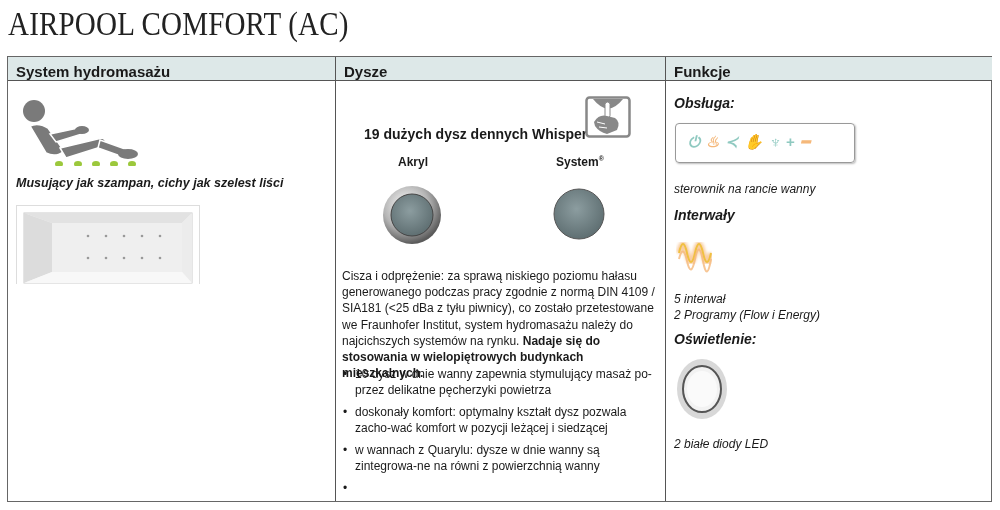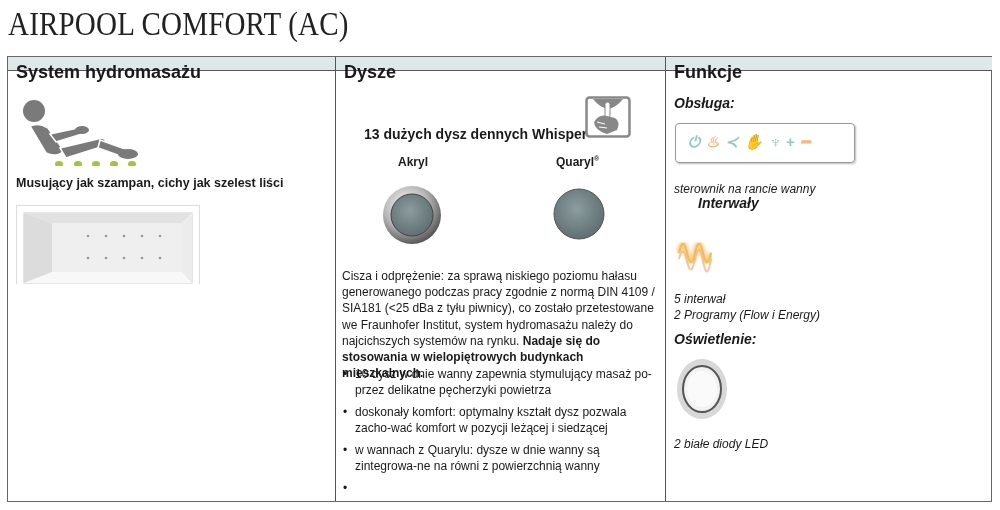--- a/index.html
+++ b/index.html
@@ -1,25 +1,25 @@
 <!DOCTYPE html>
 <html><head>
 <meta charset="utf-8">
 <style>
   html, body { margin: 0; padding: 0; background: #ffffff; }
   body { width: 1000px; height: 510px; position: relative; overflow: hidden; font-family: "Liberation Sans", sans-serif; color: #1a1a1a; }
   .title { position: absolute; left: 8px; top: 6px; font-family: "Liberation Serif", serif; font-size: 33px; letter-spacing: 0.2px; color: #222; transform: scaleX(0.88); transform-origin: left top; white-space: nowrap; }
   .table { position: absolute; left: 7px; top: 56px; width: 985px; height: 446px; border: 1.5px solid #666; box-sizing: border-box; }
-  .hdr { position: absolute; top: 0; height: 14px; background: #dde8e8; border-bottom: 1.5px solid #555; box-sizing: border-box; font-size: 18px; font-weight: bold; line-height: 30px; padding-left: 8px; }
+  .hdr { position: absolute; top: 0; height: 24px; background: #dde8e8; border-bottom: 1.5px solid #555; box-sizing: border-box; font-size: 15px; font-weight: bold; line-height: 30px; padding-left: 8px; }
   .col-div { position: absolute; top: 0; bottom: 0; width: 1.5px; background: #555; }
   .cell { position: absolute; top: 31px; bottom: 0; }
 
   
   .person { position: absolute; left: 8px; top: 8px; width: 125px; height: 70px; }
-  .c1-caption { position: absolute; left: 8px; top: 88px; font-size: 12.5px; font-weight: bold; white-space: nowrap; }
+  .c1-caption { position: absolute; left: 8px; top: 88px; font-size: 12.5px; font-weight: bold; white-space: nowrap; font-style: italic; }
   .tub { position: absolute; left: 8px; top: 117px; width: 182px; height: 78px; border: 1px solid #ddd; border-bottom: none; }
 
   
   .c2-head { position: absolute; left: 28px; top: 38px; font-size: 14px; font-weight: bold; white-space: nowrap; }
   .shh-icon { position: absolute; left: 249px; top: 8px; width: 46px; height: 42px; }
   .lbl-akryl { position: absolute; left: 62px; top: 67px; font-size: 12px; font-weight: bold; }
   .lbl-quaryl { position: absolute; left: 220px; top: 67px; font-size: 12px; font-weight: bold; }
   .lbl-quaryl sup { font-size: 7px; }
   .nozzle-akryl { position: absolute; left: 46px; top: 97px; width: 60px; height: 60px; }
   .nozzle-quaryl { position: absolute; left: 217px; top: 100px; width: 52px; height: 52px; }
@@ -84,30 +84,30 @@
         <circle cx="71" cy="52" r="1.3"></circle>
           <circle cx="89" cy="52" r="1.3"></circle>
           <circle cx="107" cy="52" r="1.3"></circle>
           <circle cx="125" cy="52" r="1.3"></circle>
           <circle cx="143" cy="52" r="1.3"></circle>
       </g>
     </svg>
   </div>
 
   <div class="cell" style="left:328px;width:328px;">
-    <div class="c2-head">13 dużych dysz dennych Whisper</div>
+    <div class="c2-head">19 dużych dysz dennych Whisper</div>
     <svg class="shh-icon" viewBox="0 0 46 42">
       <rect x="1.5" y="1.5" width="43" height="39" rx="3" fill="#fff" stroke="#888" stroke-width="2.5"></rect>
       <path d="M8 3 Q23 22 38 3 Z" fill="#888"></path>
       <rect x="20" y="6" width="5" height="16" rx="2.5" fill="#fff" stroke="#888" stroke-width="1"></rect>
       <path d="M9 26 Q14 18 22 20 L30 22 Q36 26 32 34 L22 38 Q14 36 10 30 Z" fill="#888"></path>
       <path d="M12 26 L20 28 M14 31 L22 32" stroke="#fff" stroke-width="1"></path>
     </svg>
     <div class="lbl-akryl">Akryl</div>
-    <div class="lbl-quaryl"><span>Quaryl</span><sup>®</sup></div>
+    <div class="lbl-quaryl"><span>System</span><sup>®</sup></div>
     <svg class="nozzle-akryl" viewBox="0 0 60 60">
       <defs>
         <radialGradient id="ring" cx="40%" cy="35%" r="65%">
           <stop offset="0%" stop-color="#ffffff"></stop>
           <stop offset="60%" stop-color="#b5b5b5"></stop>
           <stop offset="100%" stop-color="#5a5a5a"></stop>
         </radialGradient>
         <radialGradient id="face" cx="45%" cy="40%" r="60%">
           <stop offset="0%" stop-color="#8c9da0"></stop>
           <stop offset="100%" stop-color="#5f6f72"></stop>
@@ -135,21 +135,21 @@
         <span style="color:#8fc9c0;">⏻</span>
         <span style="color:#f5b87a;">♨</span>
         <span style="color:#8fc9c0;">≺</span>
         <span style="color:#f5b87a;">✋</span>
         <span style="color:#8fc9c0;">♆</span>
         <span style="color:#8fc9c0;">+</span>
         <span style="color:#f5b87a;">━</span>
       </div>
     </div>
     <div class="c3-t" style="top:93px;">sterownik na rancie wanny</div>
-    <div class="c3-h" style="top:107px;margin-left:24px;">Interwały</div>
+    <div class="c3-h" style="top:119px;">Interwały</div>
     <svg class="wave-icon" viewBox="0 0 36 42">
       <defs>
           <filter id="blur">
             <feGaussianBlur stdDeviation="1.5"></feGaussianBlur>
           </filter>
         </defs>
       <path d="M3 20 Q7 2 11 20 T19 20 T27 20 T35 20" fill="none" stroke="#f5b87a" stroke-width="6" filter="url(#blur)" opacity="0.7"></path>
       <path d="M3 20 Q7 2 11 20 T19 20 T27 20 T35 20" fill="none" stroke="#f0c040" stroke-width="2"></path>
       <path d="M3 26 Q7 10 11 28 T19 26 T27 28 T35 26" fill="none" stroke="#f5b87a" stroke-width="2" opacity="0.8"></path>
     </svg>

